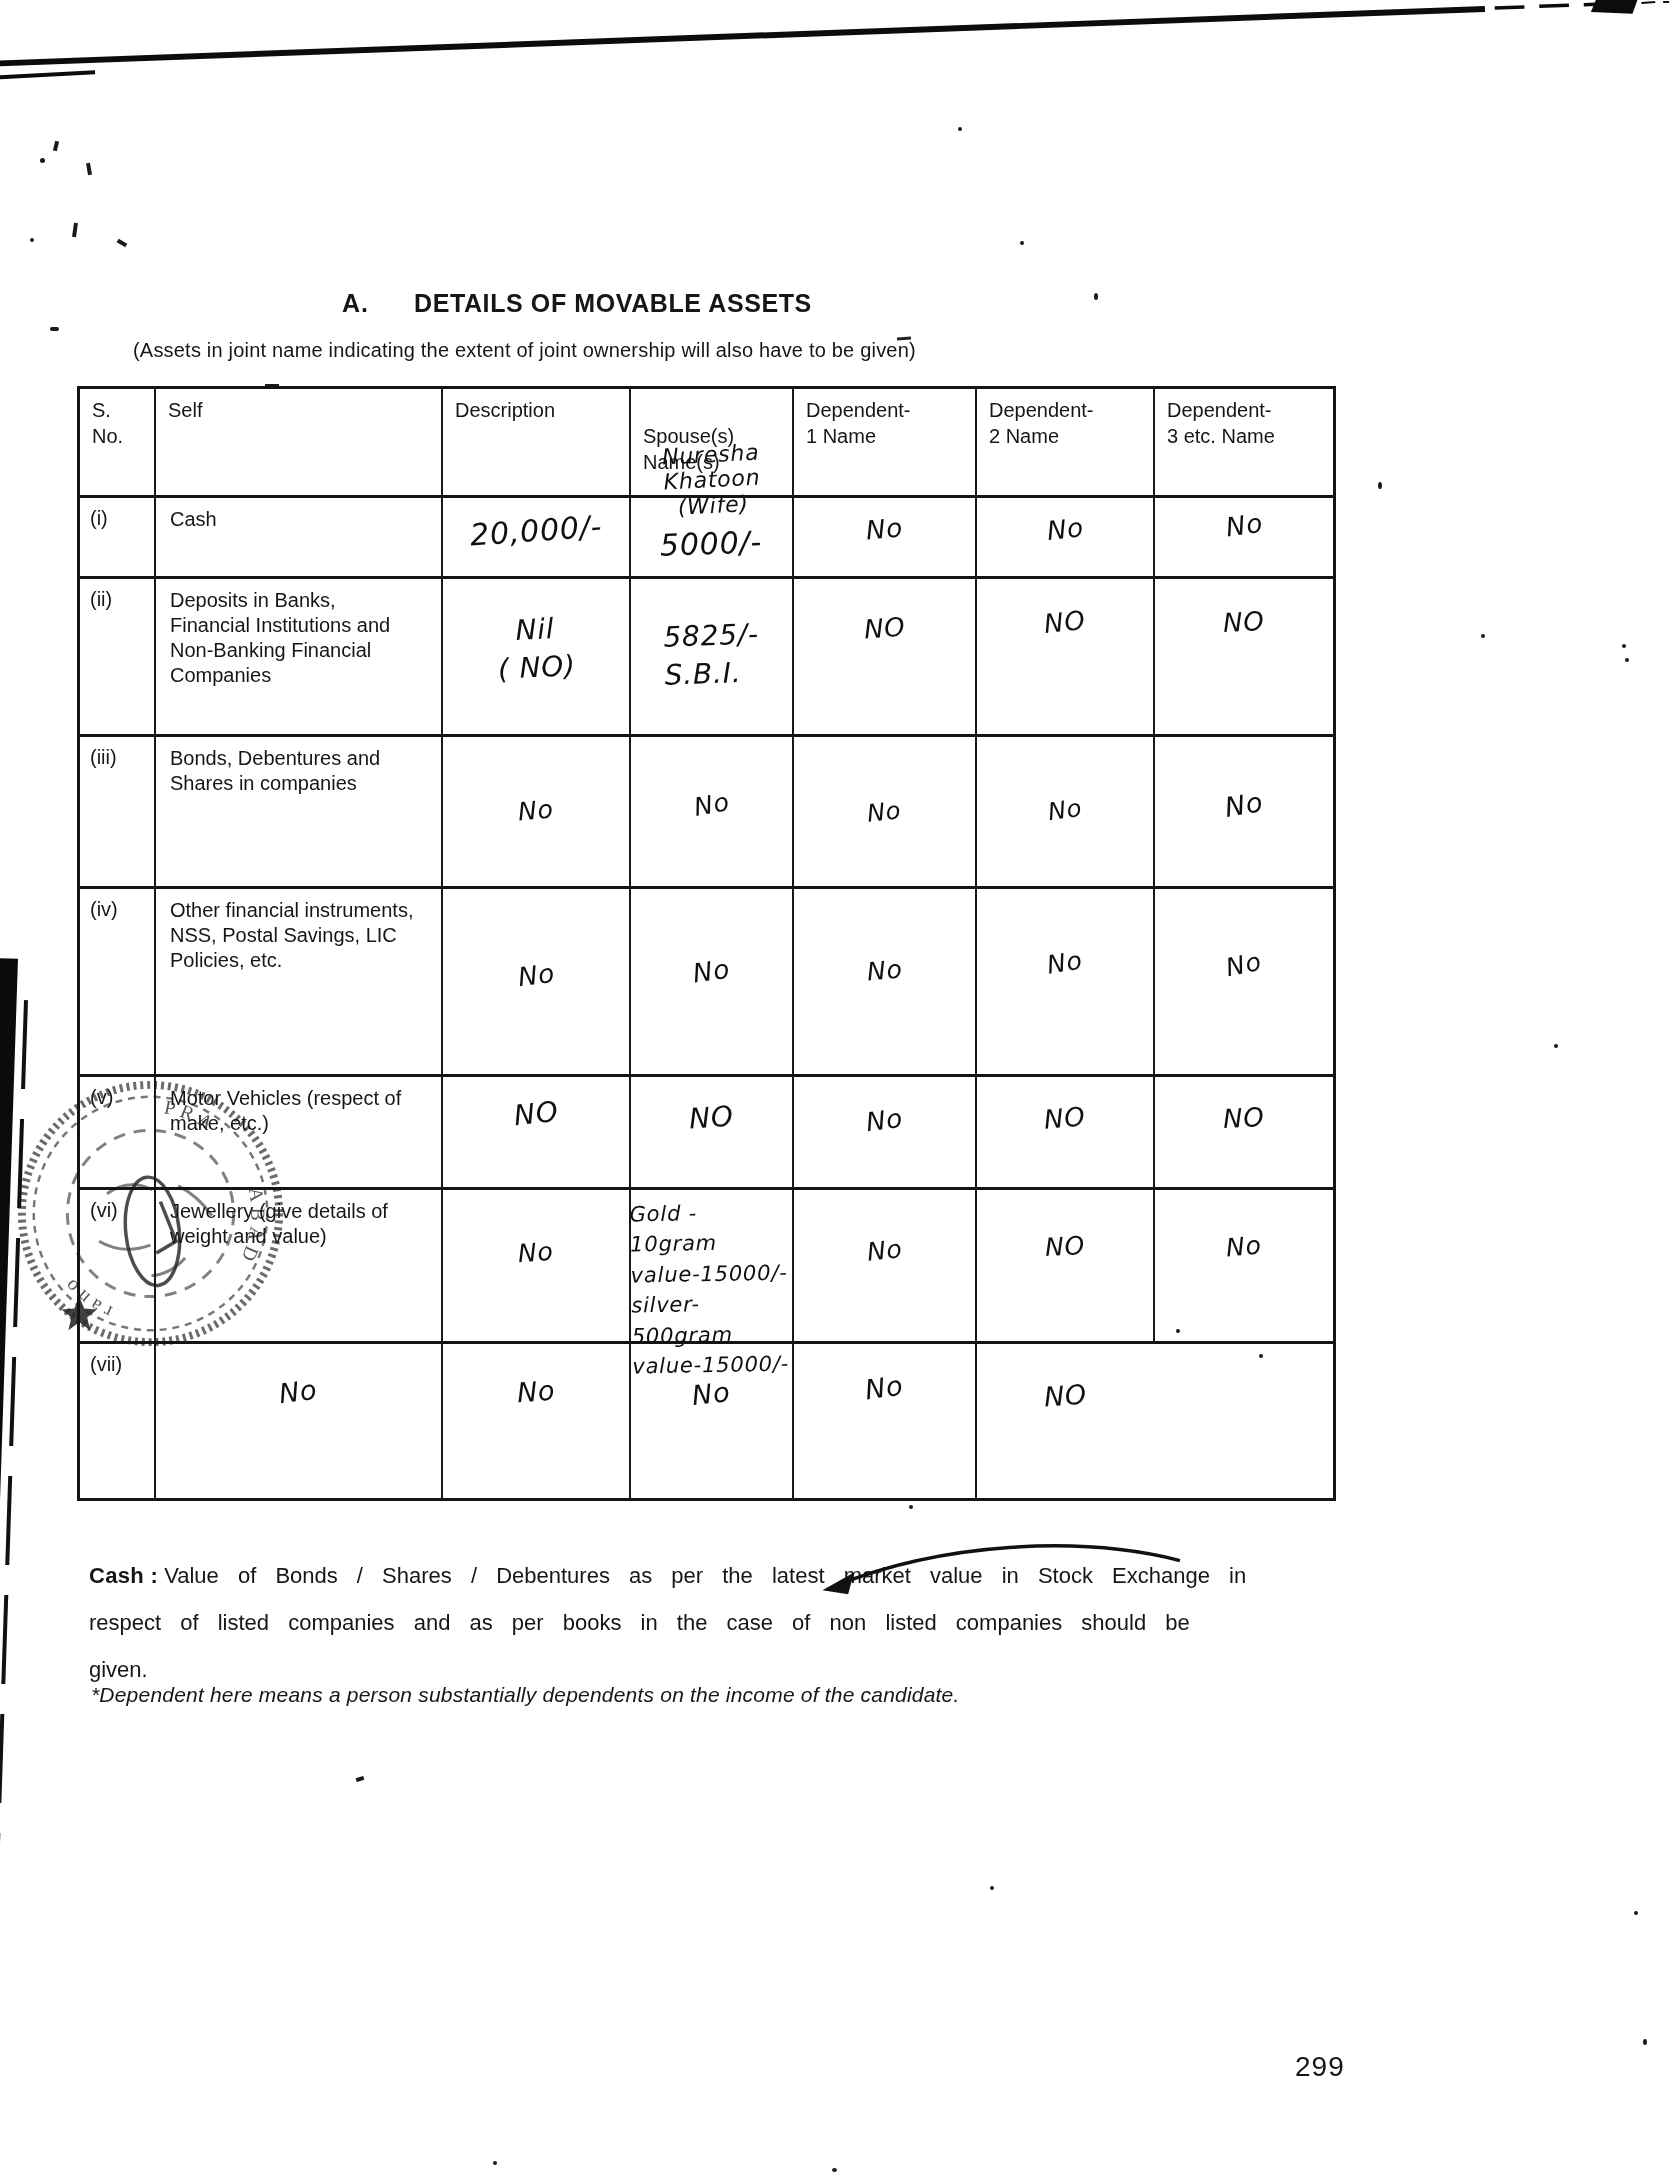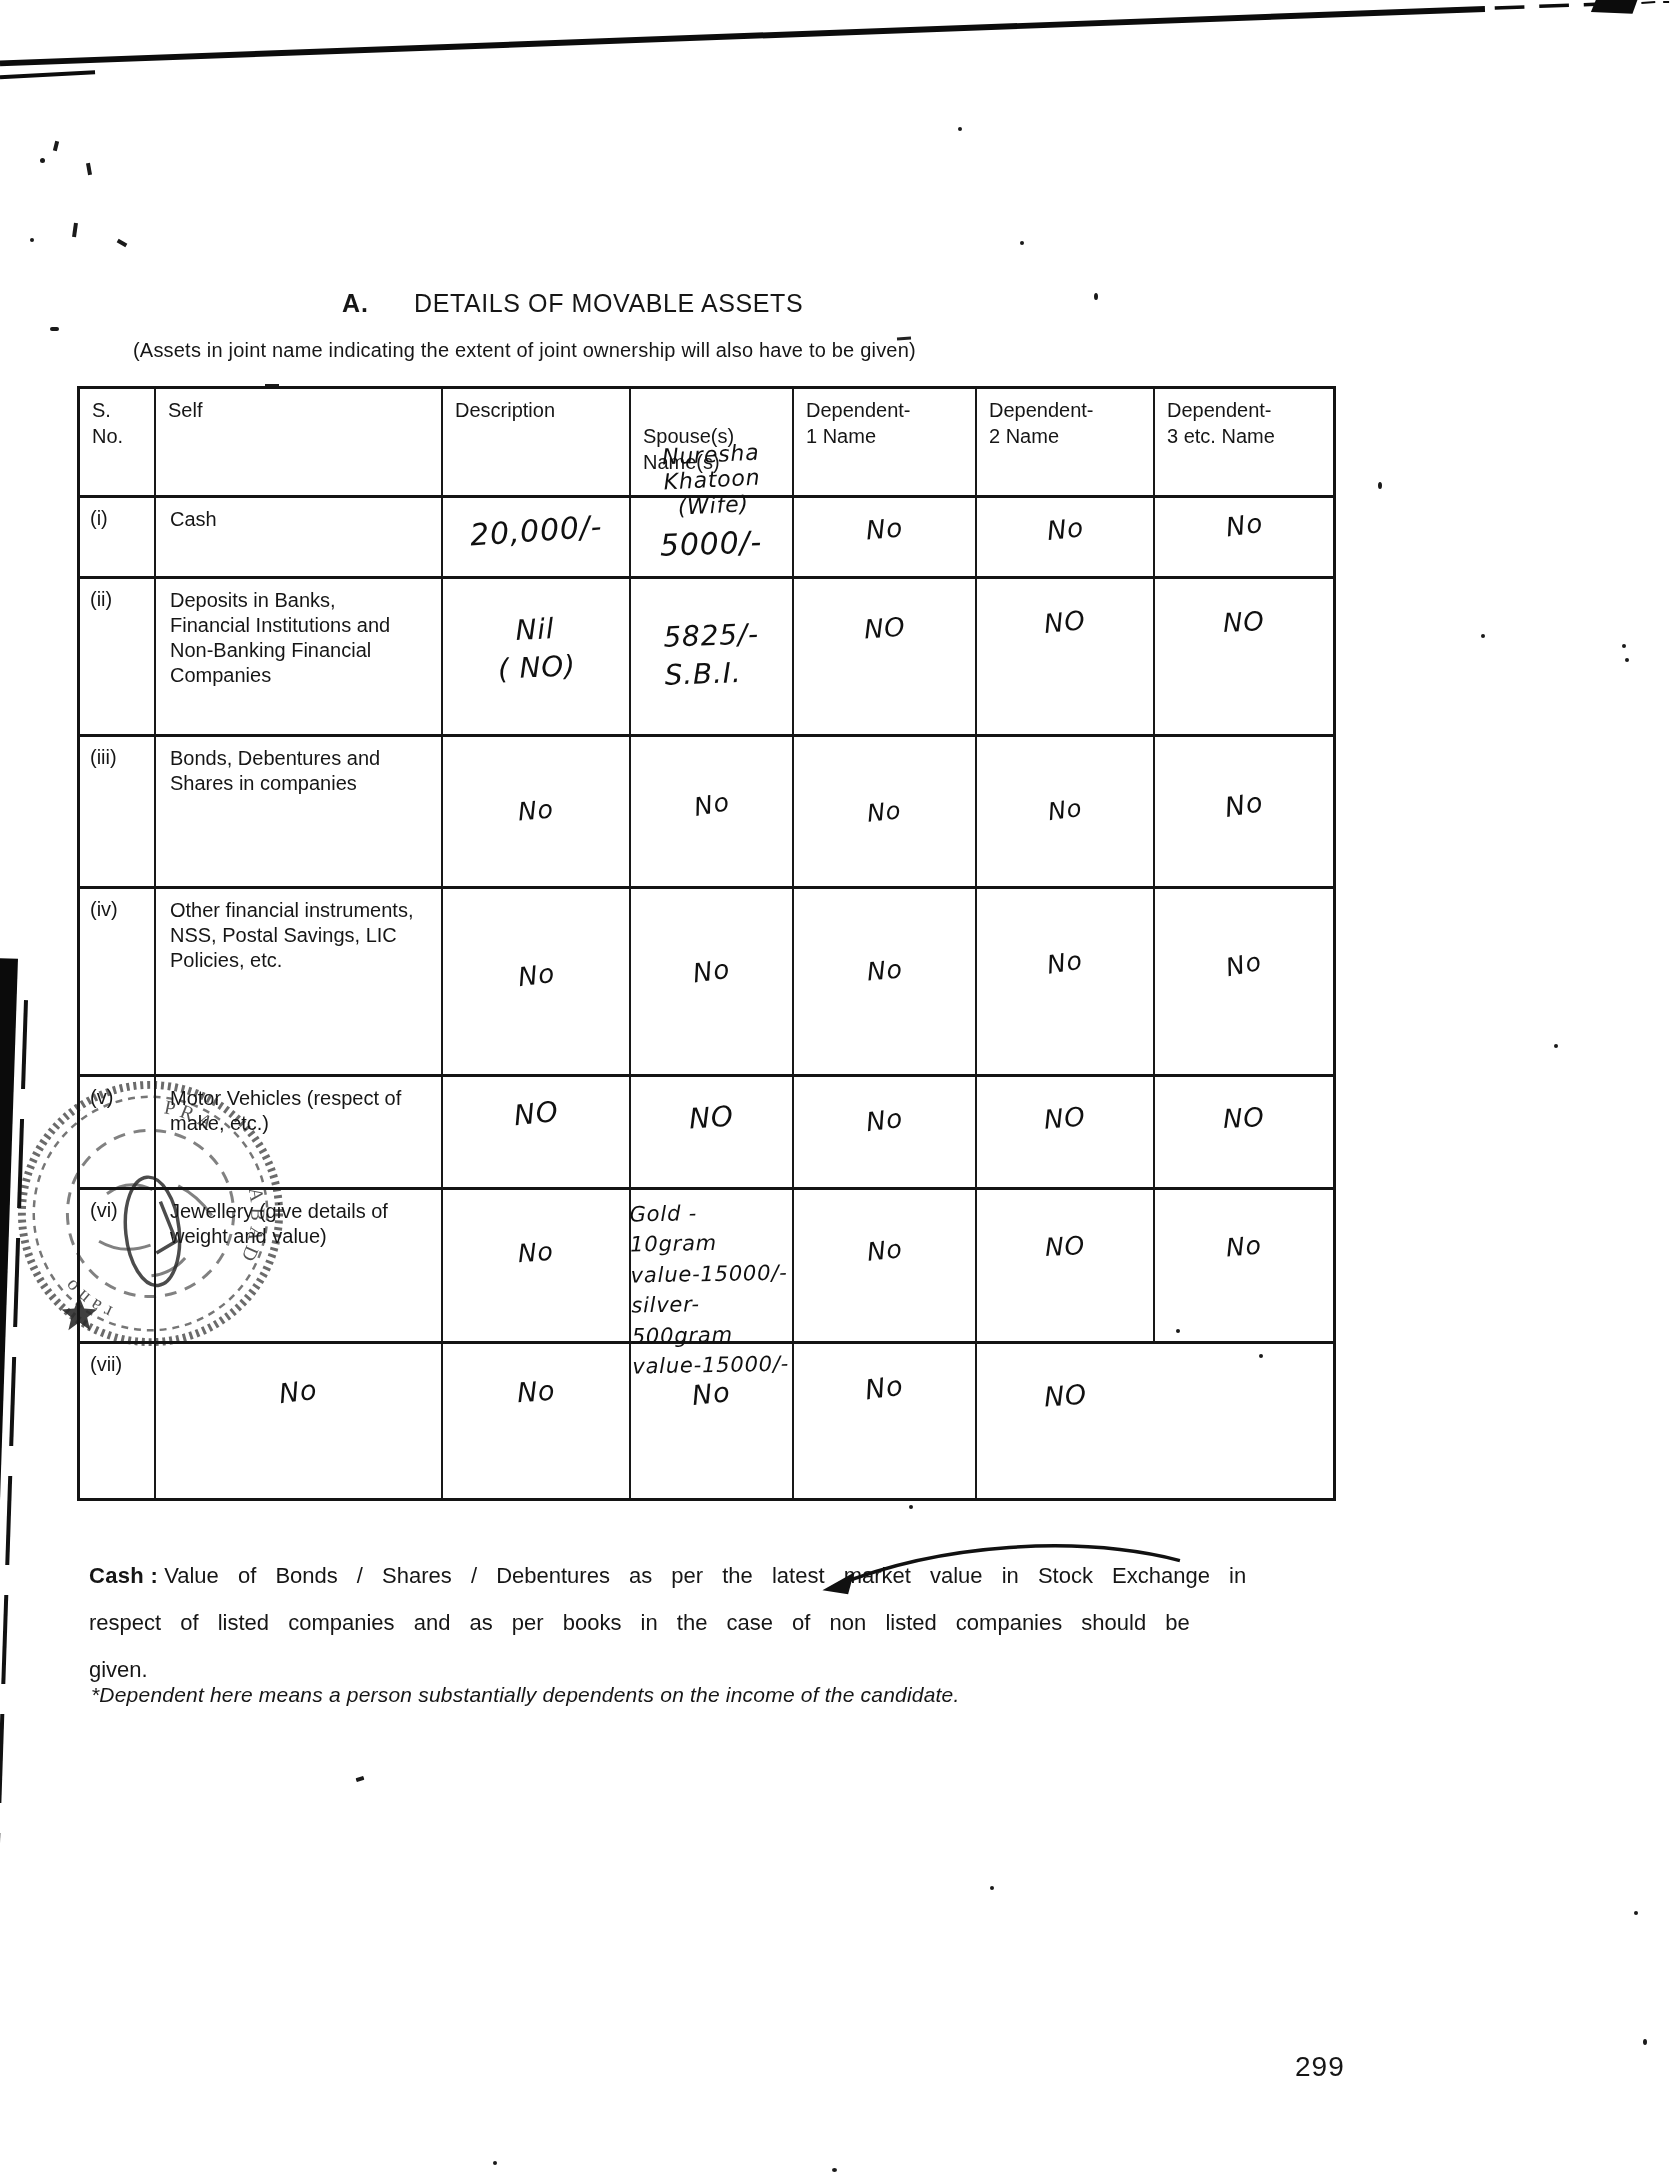--- a/index.html
+++ b/index.html
@@ -4,21 +4,21 @@
 <style>
   html,body{margin:0;padding:0;}
   body{
     width:1679px;height:2178px;position:relative;overflow:hidden;
     background:#ffffff;color:#161616;
     font-family:"Liberation Sans",sans-serif;
   }
   
   .title-wrap{position:absolute;left:0;top:289px;width:1679px;height:40px;}
   .sec-letter{position:absolute;left:342px;top:0;font-size:25px;font-weight:bold;letter-spacing:1px;}
-  .doc-title{position:absolute;left:414px;top:0;font-size:25px;font-weight:normal;letter-spacing:0.6px;}
+  .doc-title{position:absolute;left:414px;top:0;font-size:25px;font-weight:bold;letter-spacing:0.6px;}
   .subtitle{position:absolute;left:133px;top:339px;font-size:20px;letter-spacing:0.2px;}
   .subtitle-tick{position:absolute;left:897px;top:337px;width:14px;height:3px;background:#222;transform:rotate(-4deg);}
   
   .tbl{
     position:absolute;left:77px;top:386px;
     display:grid;
     grid-template-columns:76px 287px 188px 163px 183px 178px 178px;
     grid-template-rows:109px 81px 158px 152px 188px 113px 154px 154px;
     border:3px solid #141414;
     z-index:3;

